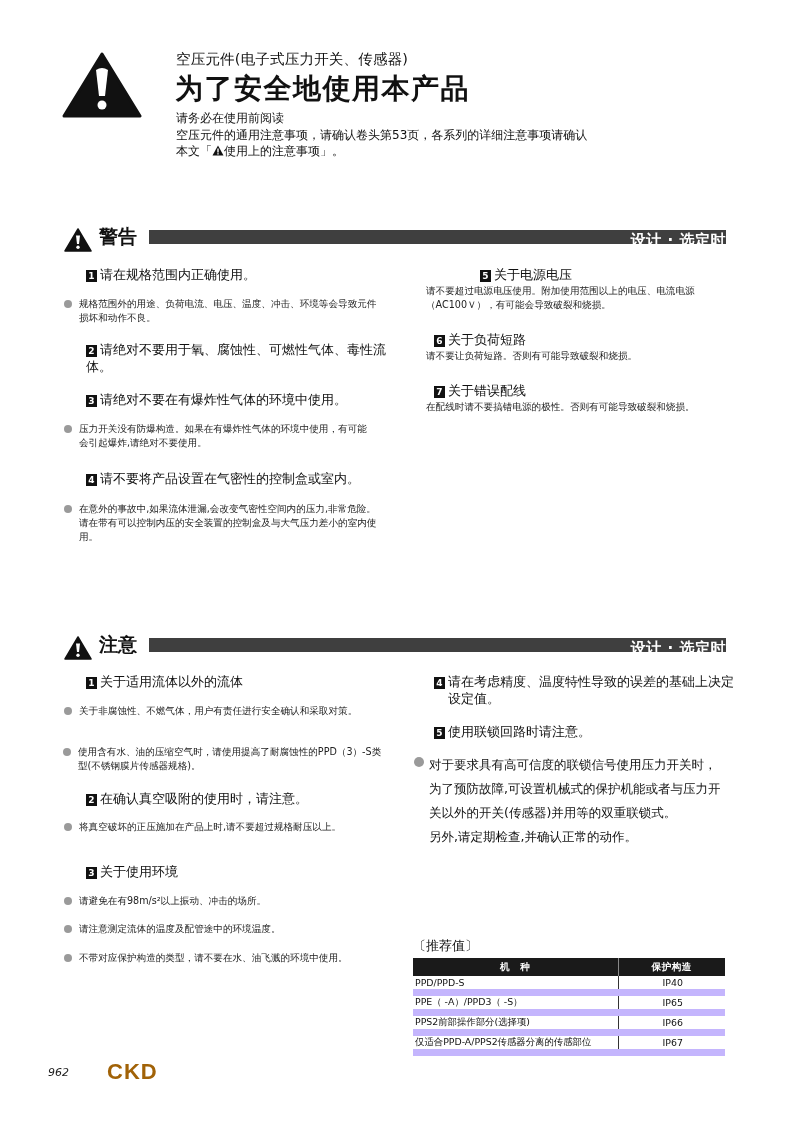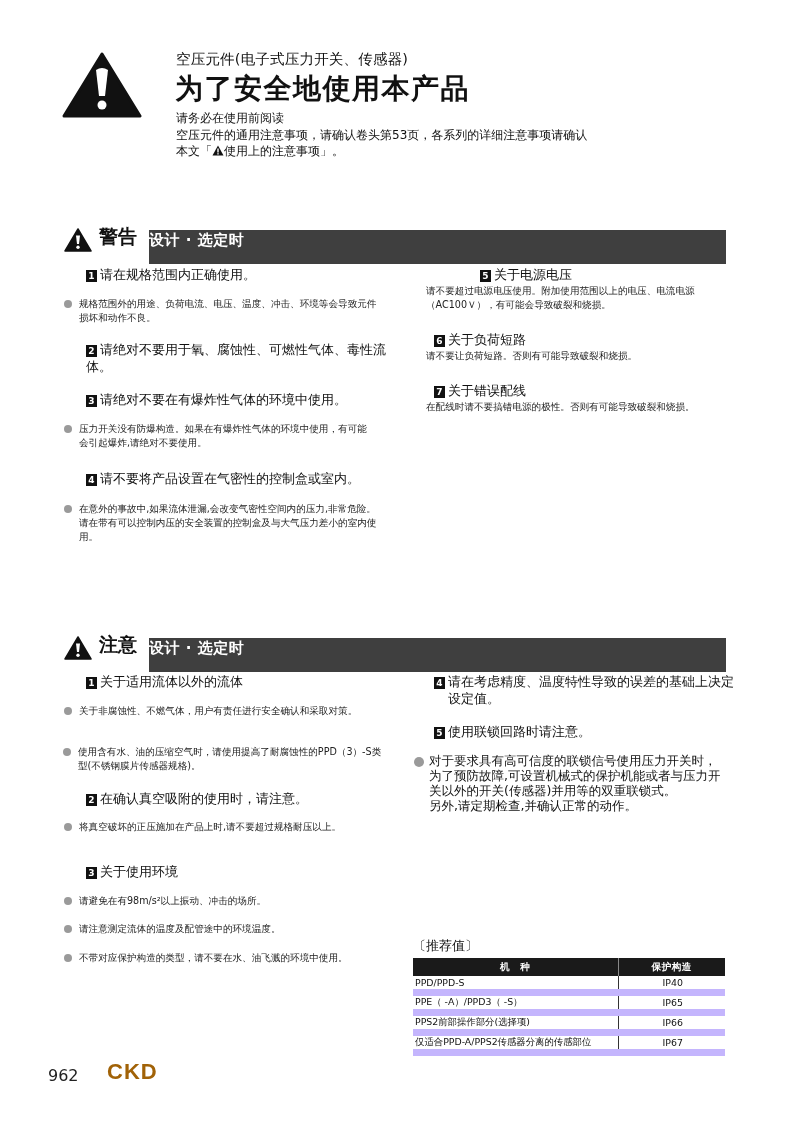--- a/index.html
+++ b/index.html
@@ -18,61 +18,61 @@
     .header-title { left: 175px; top: 70px; font-size: 28px; font-weight: bold; color: #111; letter-spacing: 1.5px; }
     .header-read { left: 176px; top: 110px; font-size: 12px; color: #111; }
     .header-note { left: 176px; top: 127px; font-size: 12px; color: #111; line-height: 16px; width: 470px; }
     .inline-warn { display: inline-block; width: 12px; height: 11px; vertical-align: -1px; }
 
     
     .sec-head { left: 64px; width: 662px; height: 26px; font-weight: bold; }
     .sec-icon { position: absolute; left: 0; top: 2px; width: 28px; height: 24px; }
     .sec-label { position: absolute; left: 35px; top: -2px; font-size: 19px; color: #111; }
     .sec-bar {
-      position: absolute; left: 85px; top: 4px; width: 577px; height: 34px;
-      background: #3f3f3f; color: #fff; font-size: 15px; text-align: left; line-height: 21px;
+      position: absolute; left: 85px; top: 4px; width: 577px; height: 14px;
+      background: #3f3f3f; color: #fff; font-size: 15px; text-align: right; line-height: 21px;
       letter-spacing: 0.5px;
     }
 
     
     .item-title { font-size: 13px; color: #111; line-height: 17px; margin-left: 22px; }
     .num {
       display: inline-block; width: 11px; height: 12px; background: #111; color: #fff;
       font-size: 9px; font-weight: bold; text-align: center; line-height: 12px; margin-right: 3px;
       vertical-align: 0px; font-family: "DejaVu Sans", sans-serif;
     }
     .bullet-row { position: absolute; font-size: 9.6px; color: #222; line-height: 14px; }
     .bullet-row .dot {
       position: absolute; left: 0; top: 3px; width: 8px; height: 8px; border-radius: 50%; background: #9a9a9a;
     }
     .bullet-row .txt { margin-left: 15px; display: block; }
     .plain-txt { font-size: 9.6px; color: #222; line-height: 14px; }
 
-    .big-bullet { position: absolute; font-size: 12.5px; color: #111; line-height: 15px; }
+    .big-bullet { position: absolute; font-size: 12.5px; color: #111; line-height: 24px; }
     .big-bullet .dot {
       position: absolute; left: 0; top: 4px; width: 10px; height: 10px; border-radius: 50%; background: #9a9a9a;
     }
     .big-bullet .txt { margin-left: 15px; display: block; }
 
     
     .rec-label { left: 413px; top: 937px; font-size: 13px; color: #111; }
     table.spec {
       position: absolute; left: 413px; top: 958px; width: 312px; border-collapse: collapse;
       font-size: 9.4px; color: #111;
     }
     table.spec th {
       background: #1a1a1a; color: #fff; font-weight: bold; font-size: 9.6px; height: 18px;
       text-align: center; letter-spacing: 0.5px;
     }
     table.spec th.c1 { width: 205px; border-right: 1px solid #888; }
     table.spec td { height: 16px; border-bottom: 7px solid #c4b5fd; padding-left: 2px; }
     table.spec td.c2 { text-align: center; border-left: 1px solid #333; }
 
     
-    .page-num { left: 48px; top: 1066px; font-size: 16px; color: #222; }
+    .page-num { left: 48px; top: 1066px; font-size: 11px; color: #222; font-style: italic; }
     .logo { left: 107px; top: 1059px; font-size: 22px; font-weight: bold; color: #a16207; letter-spacing: 1px; font-family: "Liberation Sans", sans-serif; }
   </style>
 </head>
 <body>
 
 <svg class="abs big-warning" viewBox="0 0 80 66">
   <path d="M40 2 L78 64 L2 64 Z" fill="#111" stroke="#111" stroke-width="3" stroke-linejoin="round"></path>
   <path d="M34 18 Q40 14 46 18 L43 44 L37 44 Z" fill="#fff"></path>
   <circle cx="40" cy="53" r="4.5" fill="#fff"></circle>
 </svg>

